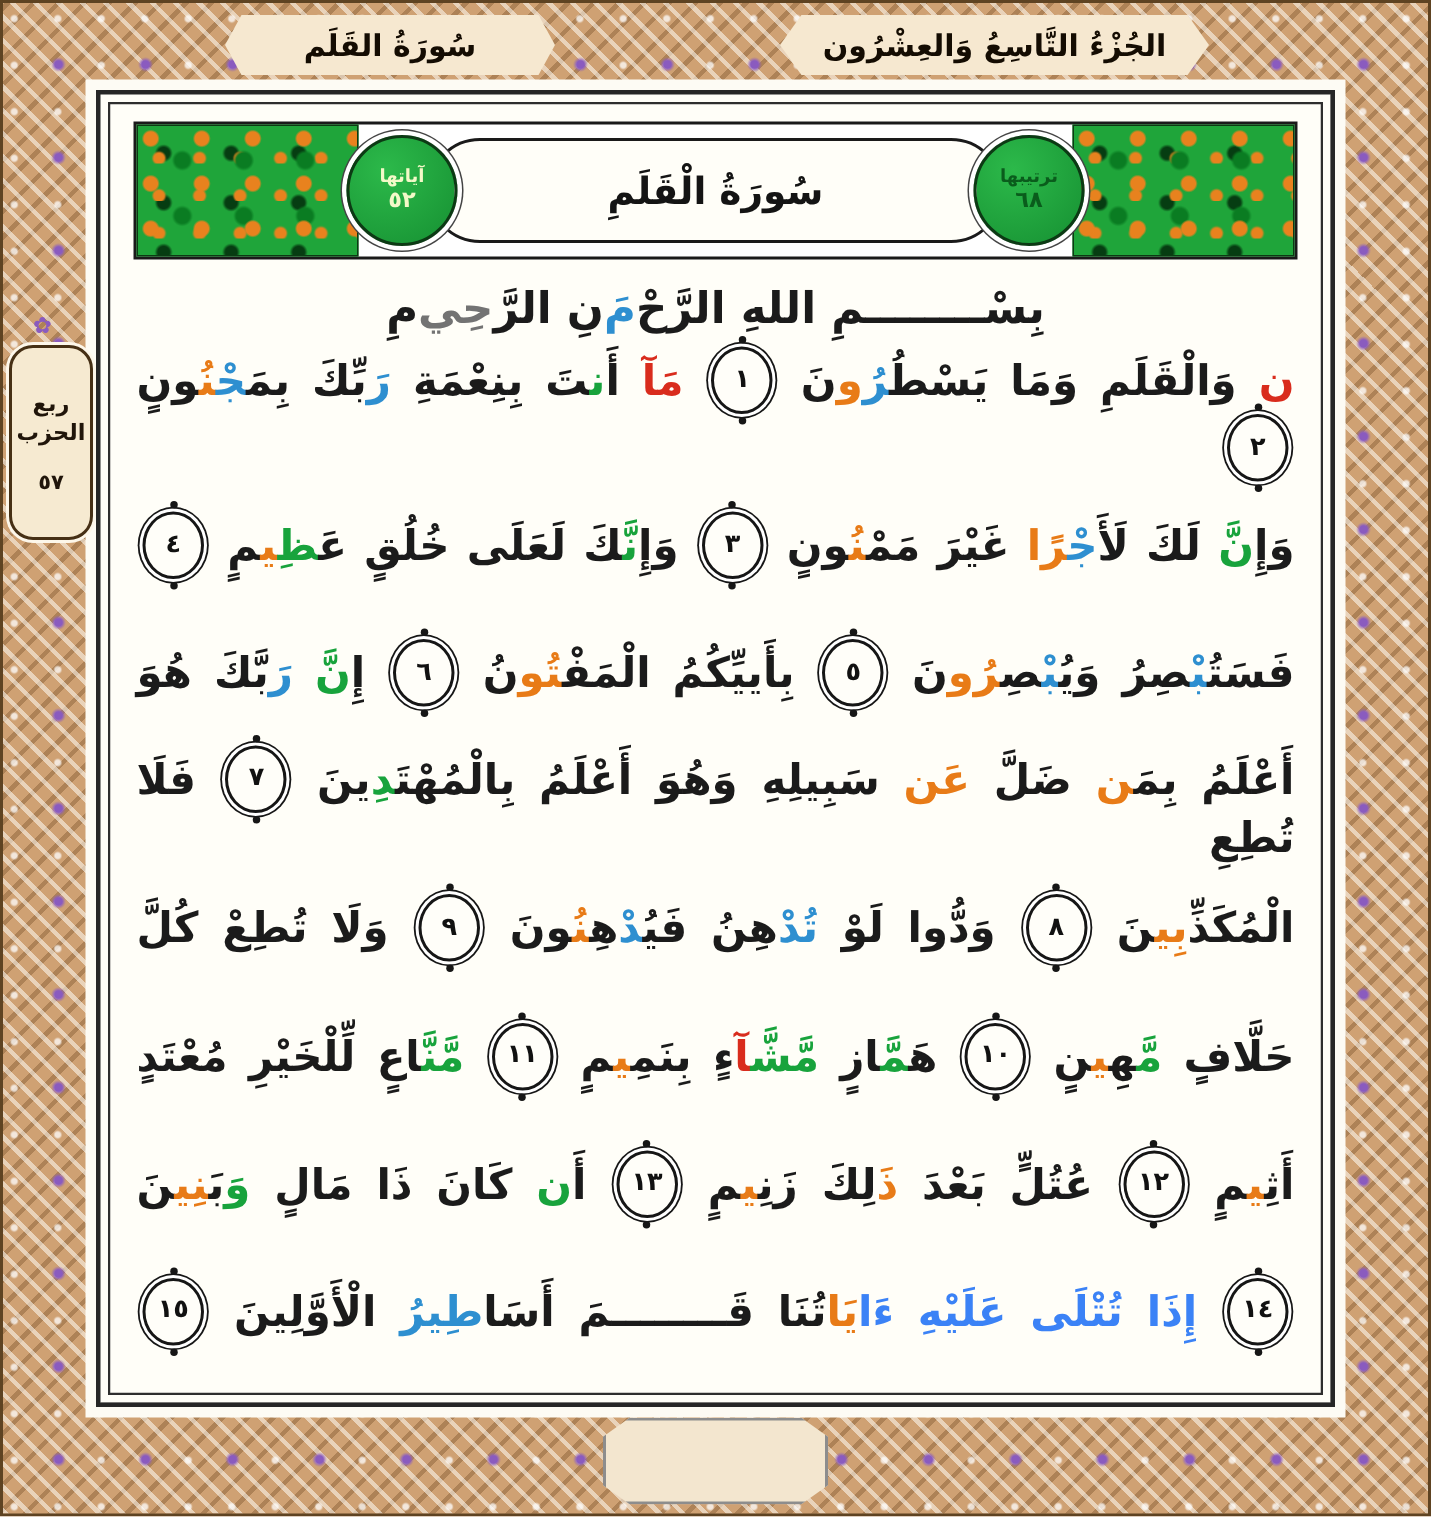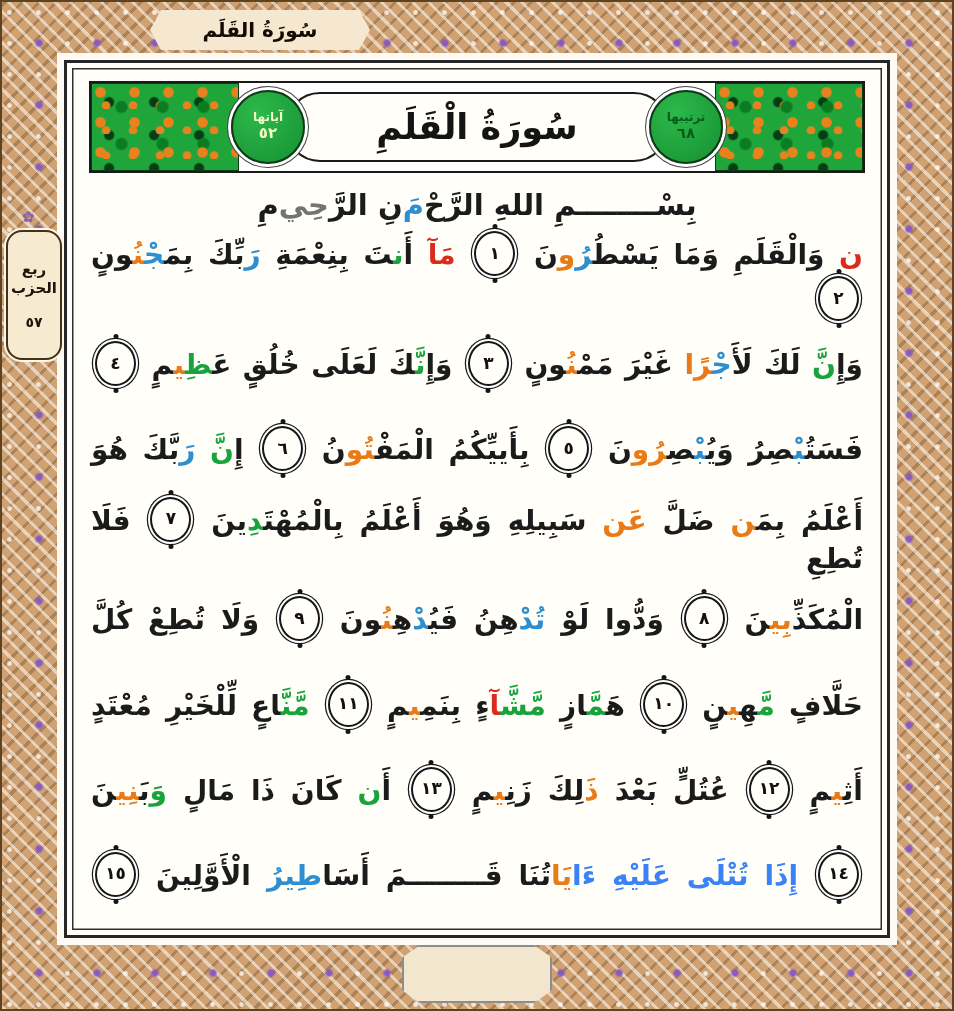--- a/index.html
+++ b/index.html
@@ -45,21 +45,21 @@
     border:2px solid #0c3a14;box-shadow:0 0 0 3px #ffffff,0 0 0 4px #444;
     display:flex;flex-direction:column;align-items:center;justify-content:center;
     margin:0 -8px;font-weight:bold;line-height:1.15;}
   .hd-circle .lab{font-size:12px;}
   .hd-circle .val{font-size:15px;}
   .hd-circle.light{color:#f3f9c8;}
   .hd-circle.dark{color:#0a5c1c;}
   .cartouche{flex:1;align-self:center;height:66px;margin:0 -12px;z-index:1;
     background:#fffef8;border:2.5px solid #1a1a1a;border-radius:36px;
     display:flex;align-items:center;justify-content:center;
-    font-size:35px;font-weight:bold;color:#141414;}
+    font-size:25px;font-weight:bold;color:#141414;}
 
   
   .basmala{height:56px;display:flex;align-items:center;justify-content:center;
     direction:rtl;font-size:29px;font-weight:bold;color:#1b1b1b;}
 
   
   .lines{flex:1;display:flex;flex-direction:column;padding:0 8px;}
   .verse-line{flex:1;direction:rtl;text-align:justify;text-align-last:justify;
     font-size:28px;font-weight:bold;color:#1b1b1b;line-height:1.05;
     display:flex;align-items:center;}
@@ -89,20 +89,23 @@
     clip-path:polygon(12% 0,88% 0,100% 22%,100% 78%,88% 100%,12% 100%,0 78%,0 22%);
     box-shadow:inset 0 0 0 2px #8d8d8d;}
 </style>
 </head>
 <body>
 
 <div class="canvas">
 
   <div class="frame"></div>
 
+  <div class="plaque juz">
+    <span>الجُزْءُ التَّاسِعُ وَالعِشْرُون</span>
+  </div>
   <div class="plaque surah">
     <span>سُورَةُ القَلَم</span>
   </div>
 
   <span class="marker-flower">✿</span>
   <div class="margin-marker">
     <span class="s1">ربع</span>
     <span class="s2">الحزب</span>
     <span class="s3">٥٧</span>
   </div>

